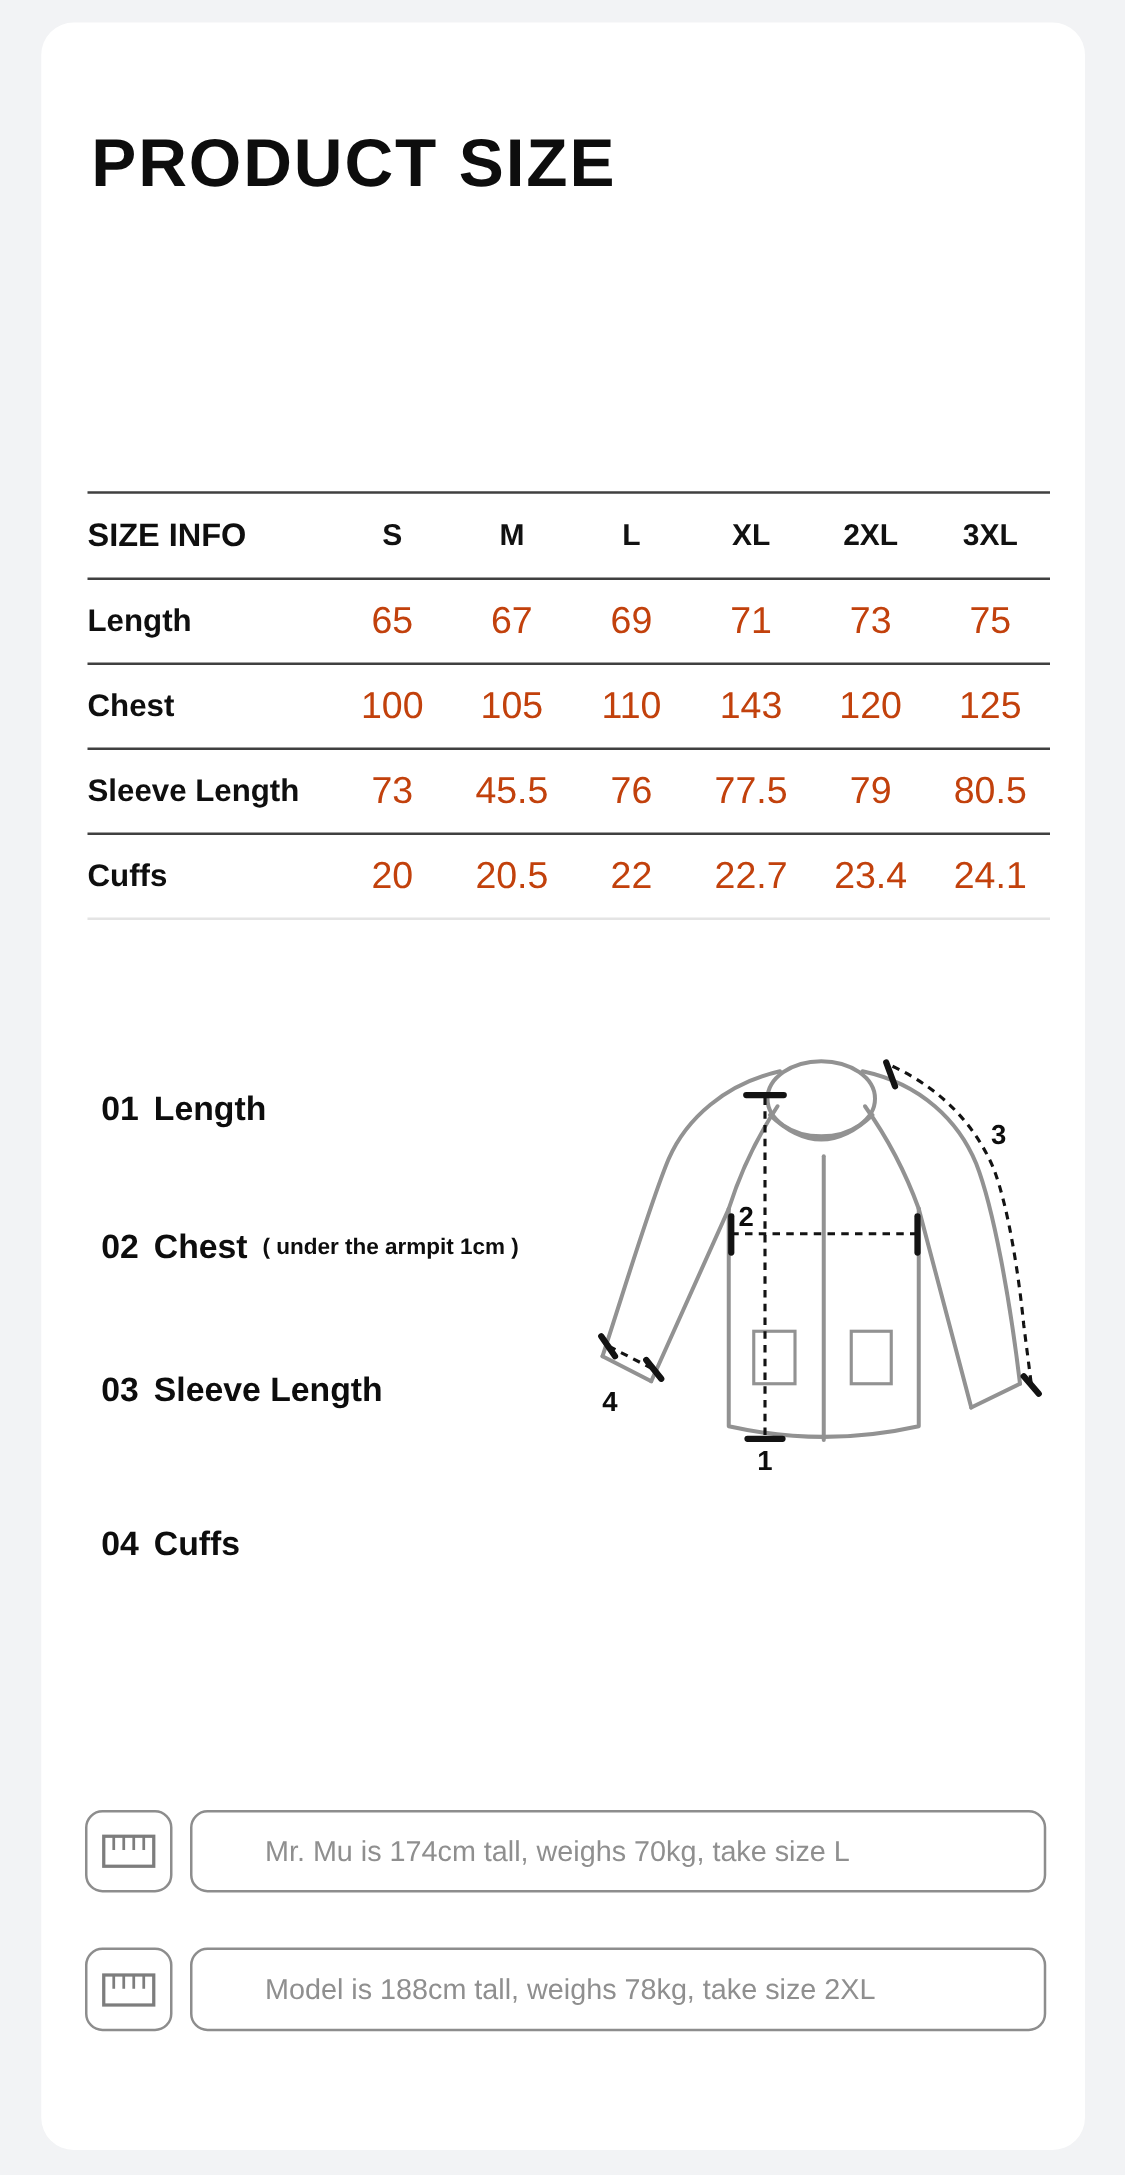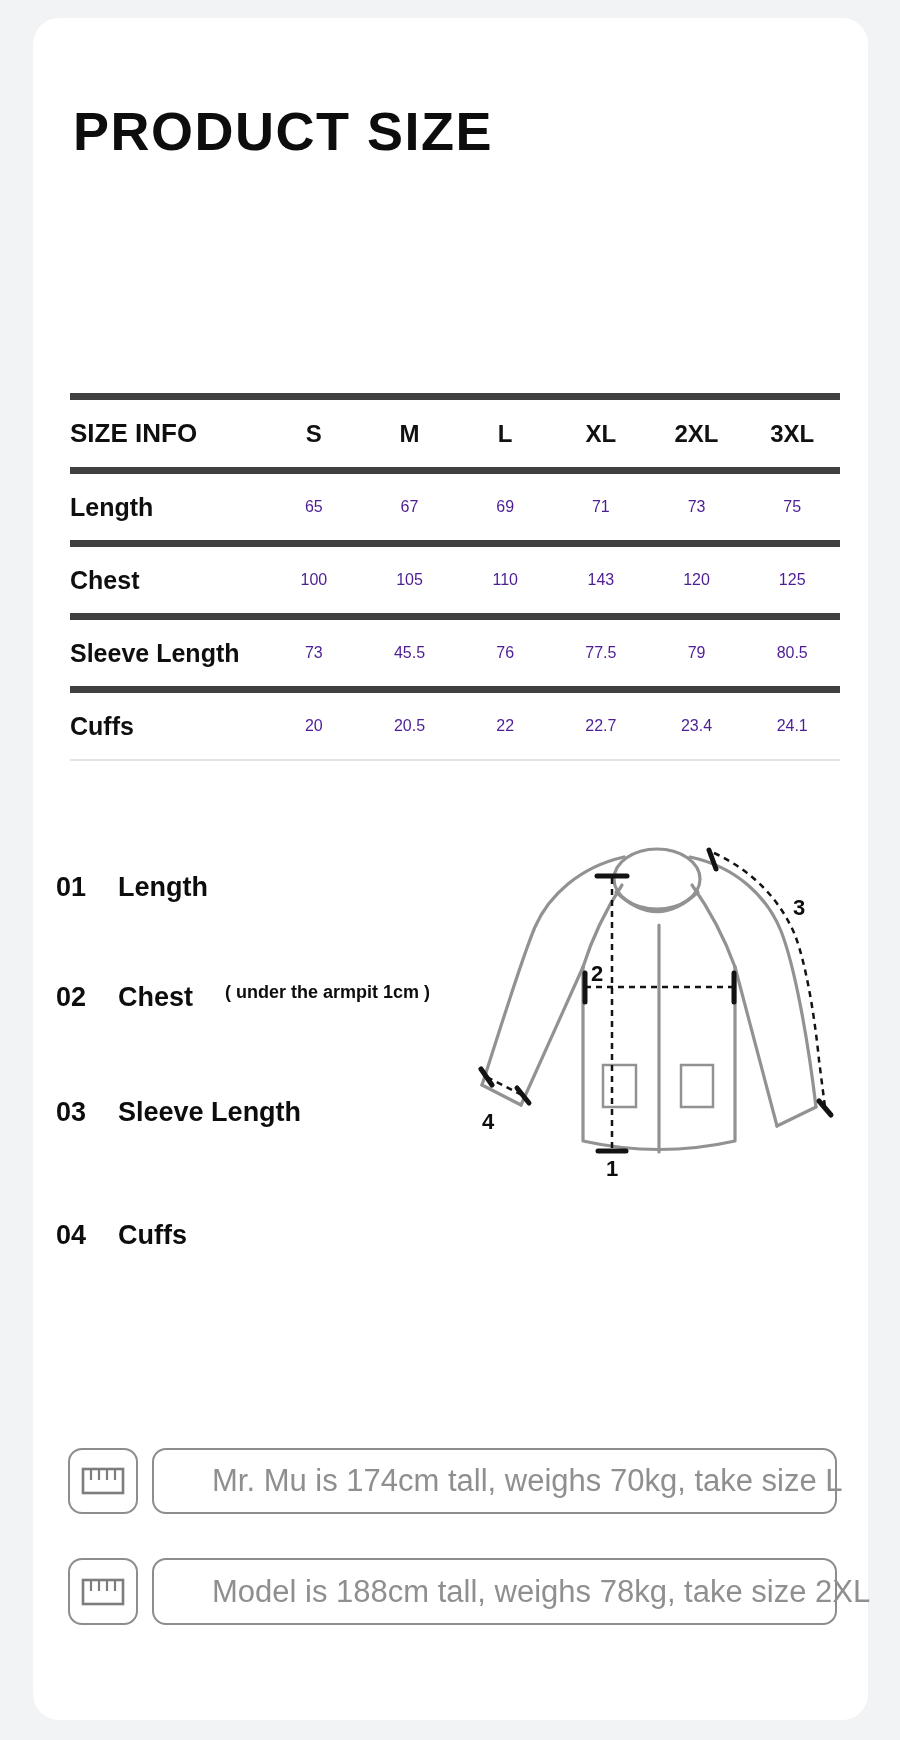--- a/index.html
+++ b/index.html
@@ -19,39 +19,39 @@
     position:absolute;left:40px;top:82px;
     font-size:54px;font-weight:bold;letter-spacing:1.5px;
     color:#0d0d0d;margin:0;white-space:nowrap;
   }
   
   .size-table{
     position:absolute;left:37px;top:375px;width:770px;
   }
   .t-row{
     display:flex;align-items:center;
-    height:66px;border-top:7px solid #404040;
+    height:66px;border-top:2px solid #404040;
   }
   .t-row:last-child{border-bottom:2px solid #e4e4e4;}
   .t-row .lbl{
     width:196px;flex:0 0 196px;
     font-weight:bold;font-size:25px;color:#0f0f0f;
     text-align:left;
   }
   .t-row .cell{
     flex:1;text-align:center;
-    font-size:16px;color:#4c1d95;
+    font-size:30px;color:#c2410c;
   }
   .t-row.head{height:67px;}
   .t-row.head .lbl{font-size:26px;}
   .t-row.head .cell{font-weight:bold;font-size:24px;color:#111;}
   
   .guide-item{
-    position:absolute;left:23px;
-    display:flex;align-items:flex-start;white-space:nowrap;gap:20px;
+    position:absolute;left:48px;
+    display:flex;align-items:center;white-space:nowrap;
   }
   .guide-item .num,.guide-item .gl{
     font-size:27px;font-weight:bold;color:#0d0d0d;
   }
   .guide-item .gl{margin-left:12px;}
   .guide-item .note{
     font-size:18px;font-weight:bold;color:#0d0d0d;margin-left:12px;
   }
   .gi-1{top:854px;} .gi-2{top:964px;} .gi-3{top:1079px;} .gi-4{top:1202px;}
   
@@ -62,21 +62,21 @@
     border:2.5px solid #8d8d8d;border-radius:14px;
     box-sizing:border-box;
     display:flex;align-items:center;justify-content:center;
   }
   .fit-row-box{
     position:absolute;left:119px;width:685px;height:66px;
     border:2.5px solid #8d8d8d;border-radius:14px;
     box-sizing:border-box;
     display:flex;align-items:center;
     padding-left:58px;
-    font-size:31px;color:#8f8f8f;white-space:nowrap;
+    font-size:23px;color:#8f8f8f;white-space:nowrap;
   }
   .fr1{top:1430px;} .fr2{top:1520px;height:67px;margin-top:20px;}
 </style>
 </head>
 <body>
 
 <div class="card">
 
   <h1 class="page-title">PRODUCT SIZE</h1>
 

